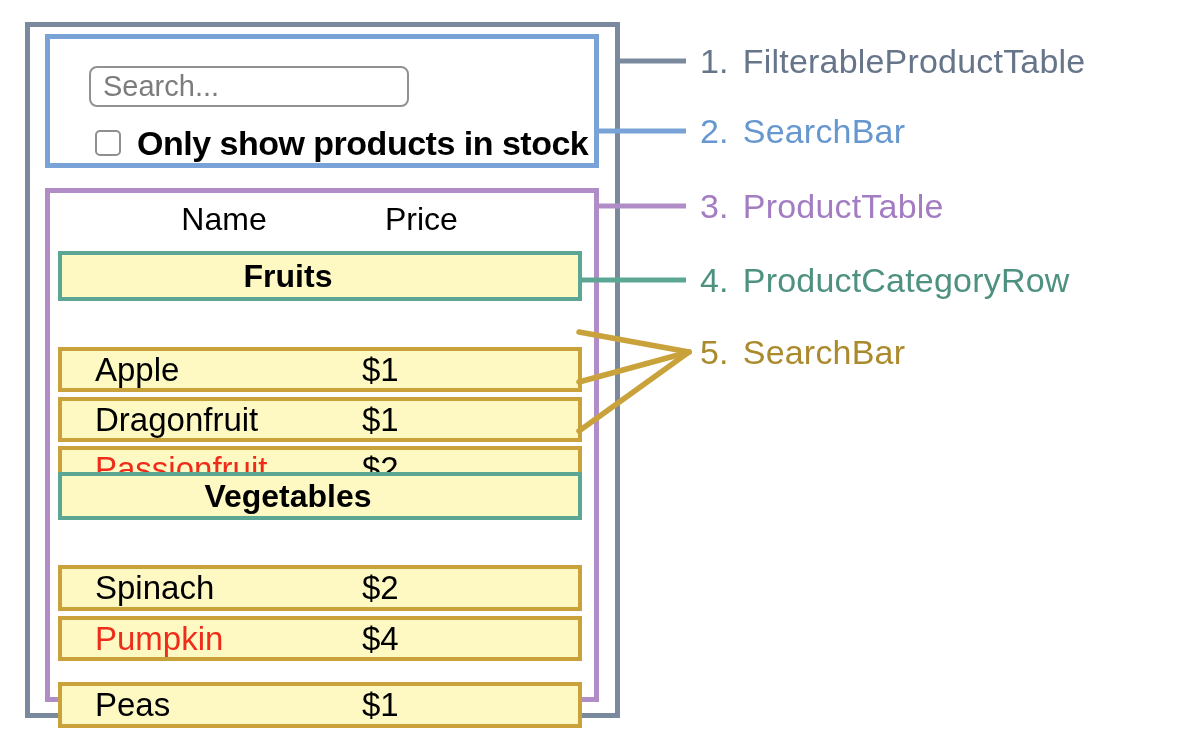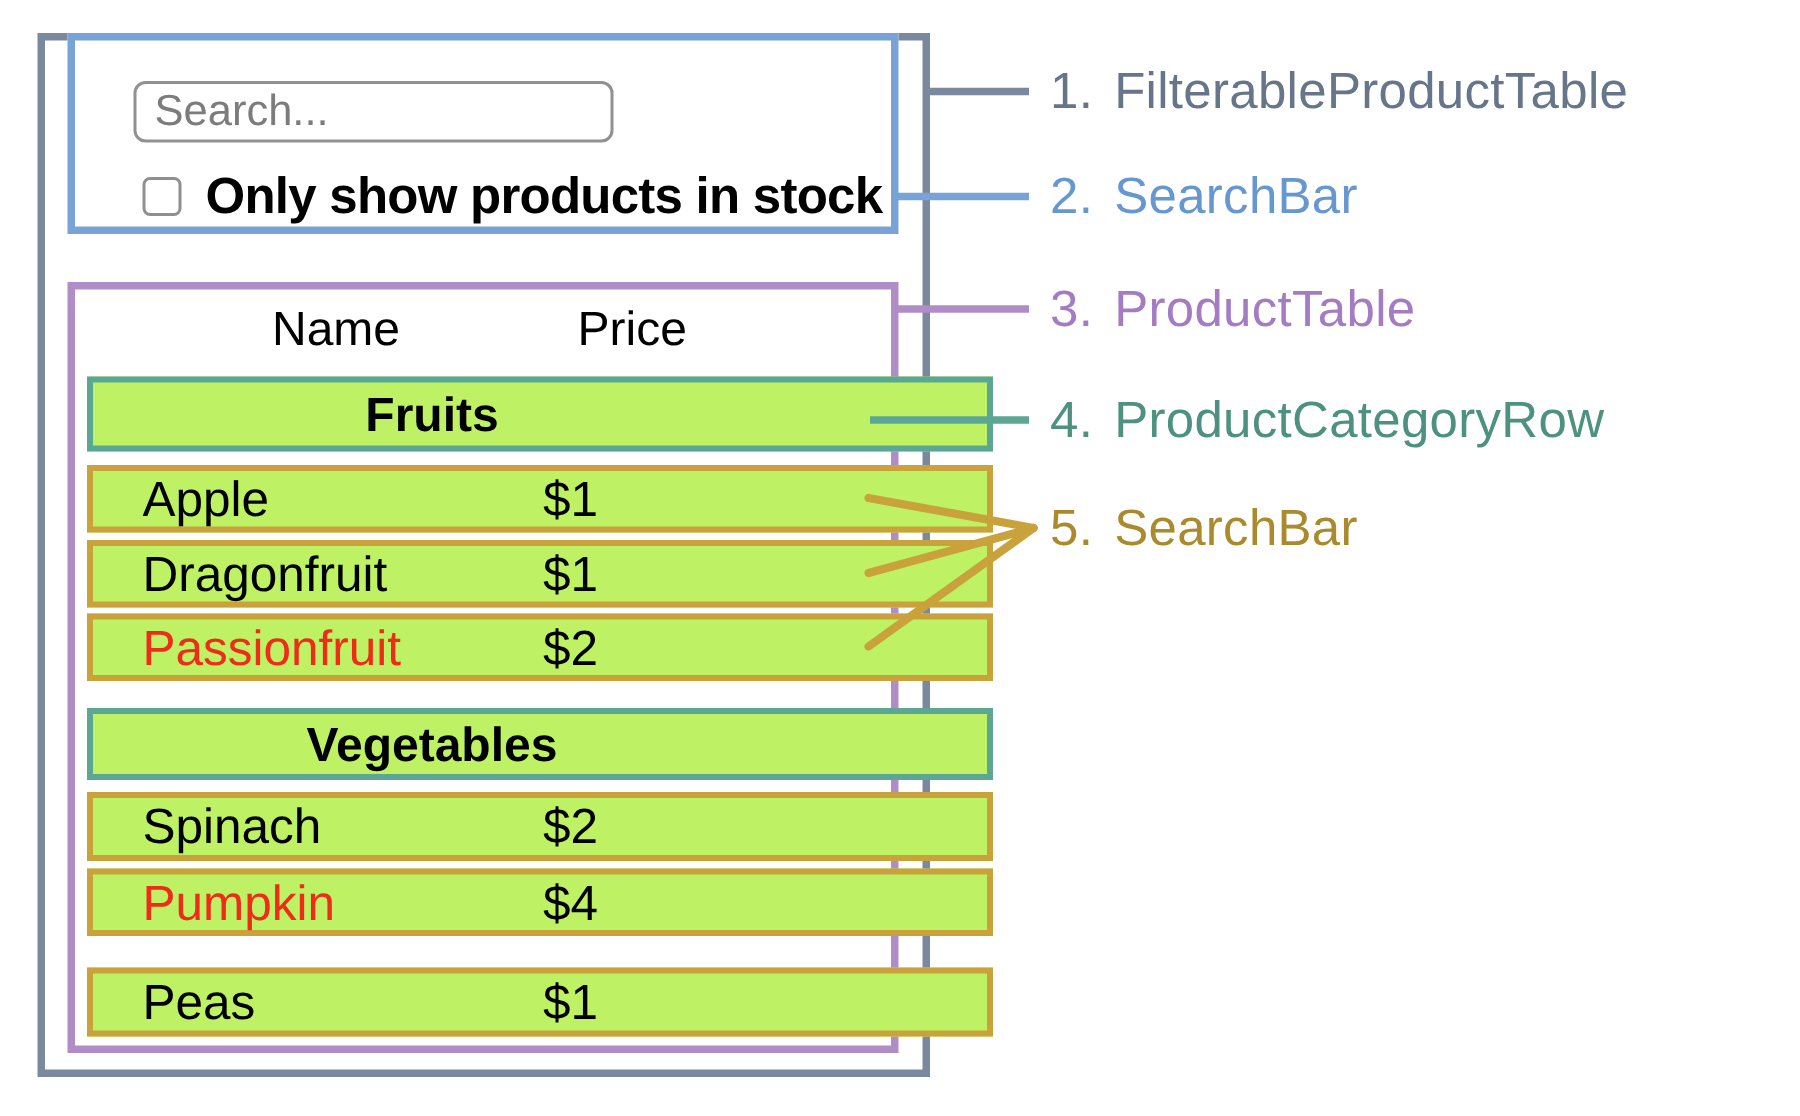--- a/index.html
+++ b/index.html
@@ -2,21 +2,21 @@
 <html><head>
 <meta charset="utf-8">
 <style>
   html,body{margin:0;padding:0;background:#ffffff;}
   .canvas{
     position:relative;width:1200px;height:744px;background:#ffffff;overflow:hidden;
     font-family:"Liberation Sans","DejaVu Sans",sans-serif;
   }
   .box{position:absolute;box-sizing:border-box;background:#ffffff;}
   .outer-box{left:25px;top:22px;width:595px;height:696px;border:5px solid #7b899e;}
-  .search-box{left:45px;top:22px;width:554px;height:134px;border:5px solid #79a3d6;}
+  .search-box{left:45px;top:34px;width:554px;height:134px;border:5px solid #79a3d6;}
   .table-box{left:45px;top:188px;width:554px;height:514px;border:5px solid #b18dc7;}
 
   .search-input{
     position:absolute;left:39px;top:27px;width:320px;height:41px;box-sizing:border-box;
     border:2px solid #919191;border-radius:8px;padding:0 12px;
     font-family:"Liberation Sans","DejaVu Sans",sans-serif;font-size:29px;color:#555;
     outline:none;background:#fff;
   }
   .search-input::placeholder{color:#7c7c7c;opacity:1;}
   .checkbox-row{
@@ -27,25 +27,25 @@
     display:inline-block;width:26px;height:26px;box-sizing:border-box;
     border:2px solid #8f8f8f;border-radius:5px;background:#fff;flex:0 0 auto;
   }
   .checkbox-label{font-size:34px;color:#000;white-space:nowrap;letter-spacing:-0.5px;font-weight:bold;}
 
   .hdr{position:absolute;top:8px;height:36px;font-size:32px;font-weight:normal;color:#000;}
   .hdr-name{left:94px;width:160px;text-align:center;}
   .hdr-price{left:335px;}
 
   .trow{
-    position:absolute;left:8px;width:604px;box-sizing:border-box;background:#bef264;
+    position:absolute;left:8px;width:524px;box-sizing:border-box;background:#fef9c3;
     display:flex;align-items:center;
   }
   .cat-row{border:4px solid #5ba794;height:50px;}
-  .prod-row{border:4px solid #c9a23c;height:45px;}
+  .prod-row{border:4px solid #c9a23c;height:45px;margin-top:37px;}
   .cat-label{
     position:absolute;left:0;width:452px;text-align:center;
     font-size:32px;font-weight:bold;color:#000;
   }
   .cell-name{position:absolute;left:33px;font-size:33px;color:#000;white-space:nowrap;}
   .cell-price{position:absolute;left:300px;font-size:33px;color:#000;white-space:nowrap;}
 
   .connectors{position:absolute;left:0;top:0;width:1200px;height:744px;pointer-events:none;}
 
   .legend-item{

